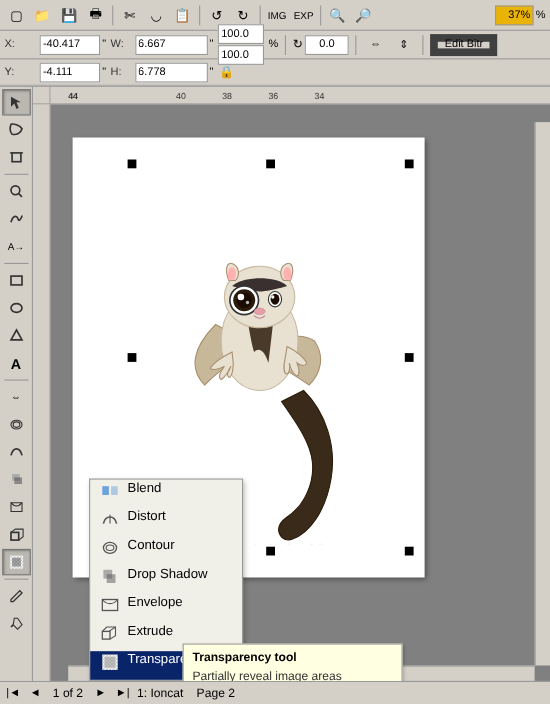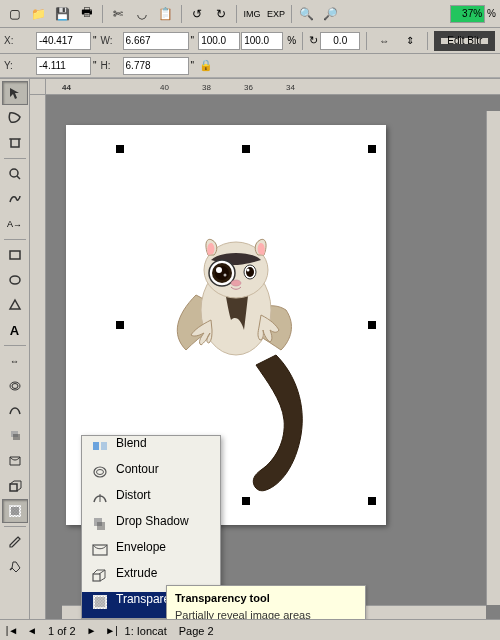--- a/index.html
+++ b/index.html
@@ -68,21 +68,21 @@
 
     
     .status-bar { height: 22px; background: #d4d0c8; border-top: 1px solid #999; display: flex; align-items: center; padding: 0 4px; gap: 4px; font-size: 11px; }
     .nav-btn { width: 16px; height: 16px; display: flex; align-items: center; justify-content: center; cursor: pointer; background: #d4d0c8; border: 1px solid transparent; font-size: 10px; }
     .page-info { font-size: 11px; margin: 0 4px; }
     .status-text { font-size: 11px; margin-left: 1px; }
 
     
     .scroll-v { position: absolute; right: 0; top: 16px; width: 14px; bottom: 14px; background: #d4d0c8; border-left: 1px solid #999; }
     .scroll-h { position: absolute; bottom: 0; left: 16px; right: 14px; height: 14px; background: #d4d0c8; border-top: 1px solid #999; }
-    .zoom-input { width: 35px; height: 18px; border: 1px solid #999; background: #22c55e; font-size: 10px; text-align: right; padding: 0 2px; }
+    .zoom-input { width: 35px; height: 18px; border: 1px solid #999; background: #eab308; font-size: 10px; text-align: right; padding: 0 2px; }
 
     
     .edit-bm-btn { height: 20px; padding: 0 6px; background: #d4d0c8; border: 7px solid #404040; font-size: 10px; cursor: pointer; display: flex; align-items: center; }
   </style>
 </head>
 <body>
 
 <div class="toolbar-area">
   <div class="toolbar-row1">
 
@@ -113,21 +113,21 @@
     <div class="coord-field">
       <span class="coord-label">X:</span>
       <input class="coord-input" type="text" value="-40.417" style="">
       <span style="font-size:10px;">"</span>
     </div>
     <div class="coord-field">
       <span class="coord-label" style="width:20px;">W:</span>
       <input class="size-input" type="text" value="6.667" style="">
       <span style="font-size:10px;">"</span>
     </div>
-    <div style="display:flex;flex-direction:row;gap:1px;">
+    <div style="display:flex;flex-direction:column;gap:1px;">
       <input class="size-input" type="text" value="100.0" style="width: 42px;">
       <input class="size-input" type="text" value="100.0" style="width: 42px;">
     </div>
     <span style="font-size:10px;">%</span>
     <div class="tb-separator"></div>
     <div style="display:flex;align-items:center;gap:2px;">
       <span style="font-size:11px;">↻</span>
       <input class="coord-input" type="text" value="0.0" style="width: 40px; text-align: center;">
     </div>
     <div class="tb-separator"></div>
@@ -340,34 +340,34 @@
             <svg width="16" height="16">
                 <rect x="1" y="4" width="6" height="8" fill="#4a90d9" opacity="0.8"></rect>
                 <rect x="9" y="4" width="6" height="8" fill="#4a90d9" opacity="0.4"></rect>
               </svg>
           </div>
           <span class="menu-item-label">Blend</span>
         </div>
         <div class="menu-item">
           <div class="menu-item-icon">
             <svg width="16" height="16">
+                <path d="M2 12 C4 4 12 4 14 12" fill="none" stroke="#555" stroke-width="1.5"></path>
+                <line x1="8" y1="4" x2="8" y2="12" stroke="#555" stroke-width="1"></line>
+              </svg>
+          </div>
+          <span class="menu-item-label">Distort</span>
+        </div>
+        <div class="menu-item">
+          <div class="menu-item-icon">
+            <svg width="16" height="16">
                 <ellipse cx="8" cy="8" rx="6" ry="5" fill="none" stroke="#555" stroke-width="1.2"></ellipse>
                 <ellipse cx="8" cy="8" rx="3.5" ry="2.5" fill="none" stroke="#555" stroke-width="1"></ellipse>
               </svg>
           </div>
           <span class="menu-item-label">Contour</span>
-        </div>
-        <div class="menu-item">
-          <div class="menu-item-icon">
-            <svg width="16" height="16">
-                <path d="M2 12 C4 4 12 4 14 12" fill="none" stroke="#555" stroke-width="1.5"></path>
-                <line x1="8" y1="4" x2="8" y2="12" stroke="#555" stroke-width="1"></line>
-              </svg>
-          </div>
-          <span class="menu-item-label">Distort</span>
         </div>
         <div class="menu-item">
           <div class="menu-item-icon">
             <svg width="16" height="16">
                 <rect x="2" y="2" width="8" height="8" fill="#aaa"></rect>
                 <rect x="5" y="6" width="8" height="8" fill="#555" opacity="0.5"></rect>
               </svg>
           </div>
           <span class="menu-item-label">Drop Shadow</span>
         </div>

